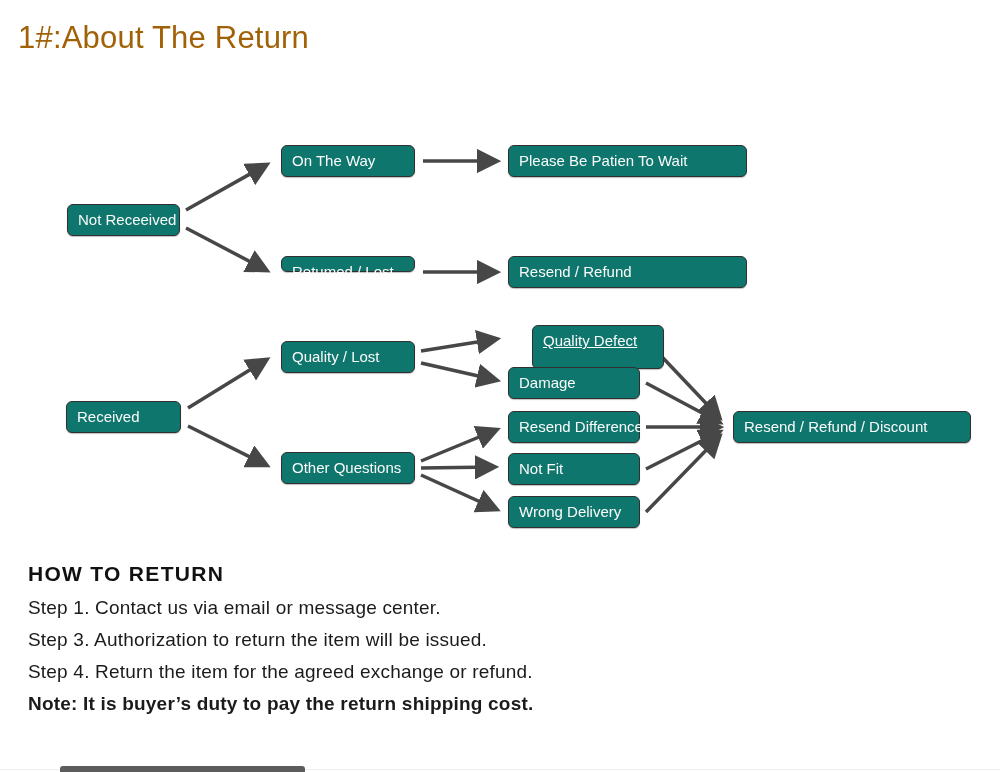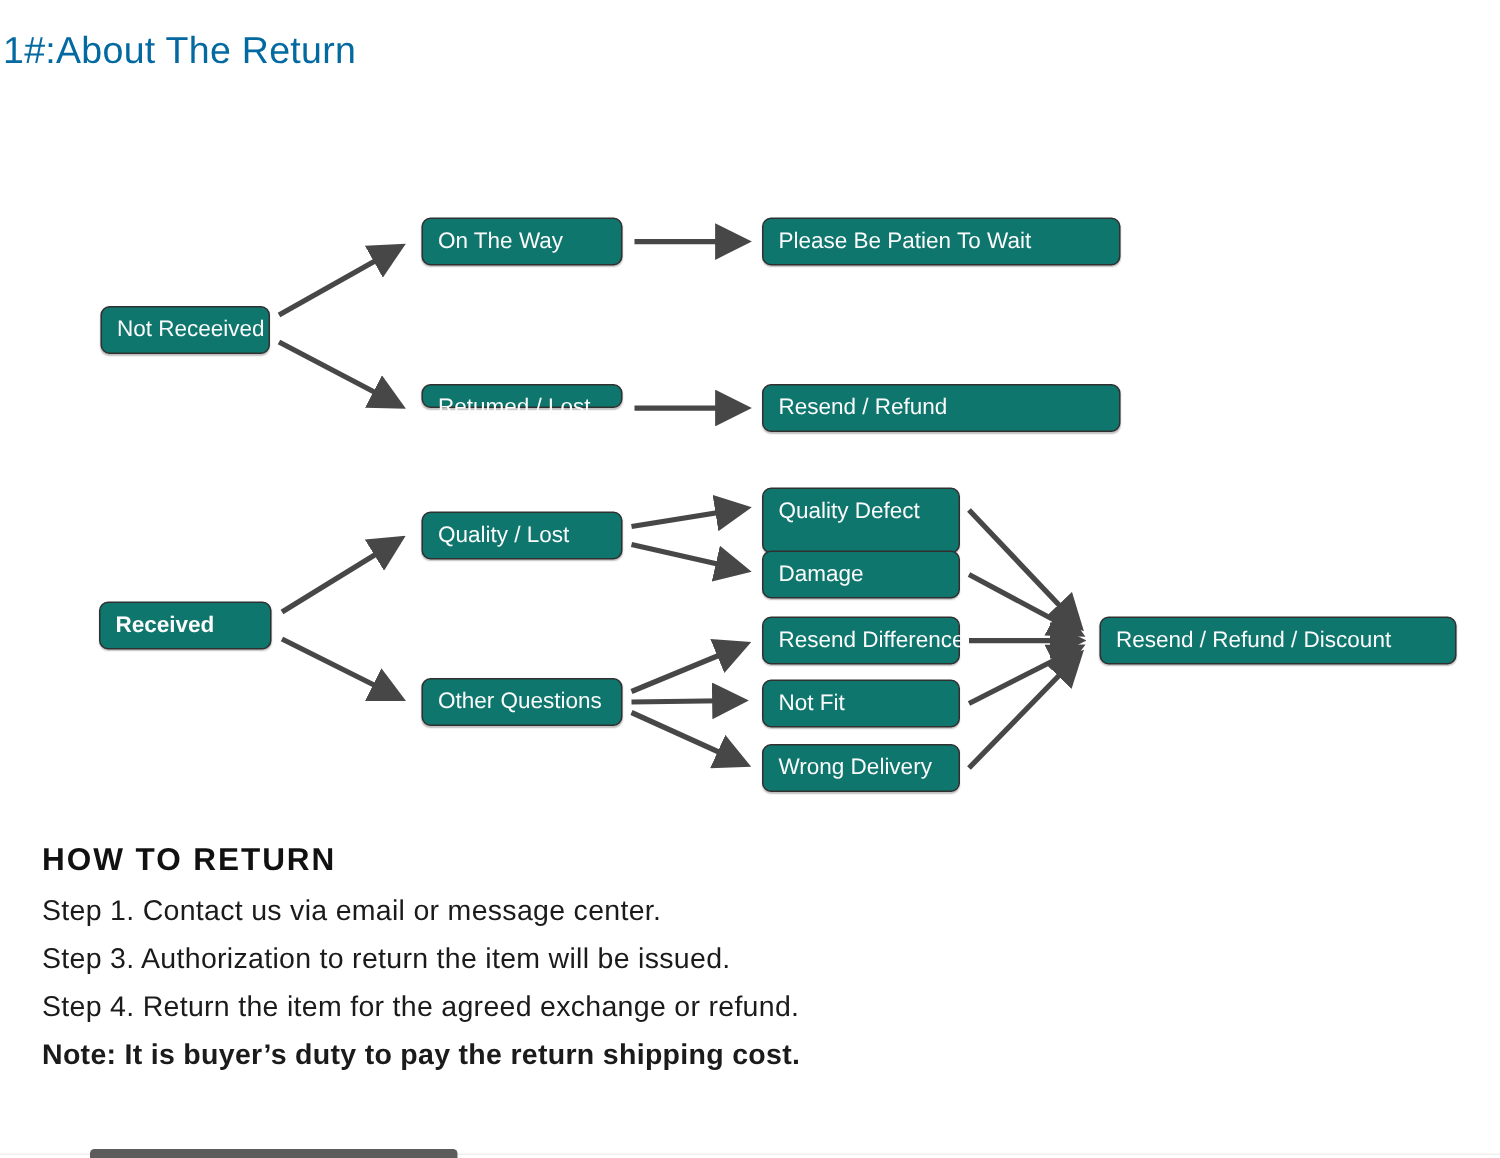--- a/index.html
+++ b/index.html
@@ -10,26 +10,26 @@
   }
   .page {
     position: relative;
     width: 1000px;
     height: 772px;
     background: #ffffff;
     overflow: hidden;
   }
   .page-title {
     position: absolute;
-    left: 2px;
+    left: 18px;
     top: 20px;
     margin: 0;
-    font-size: 25px;
+    font-size: 31px;
     font-weight: 500;
-    color: #0369a1;
+    color: #a16207;
     letter-spacing: 0.2px;
   }
   .flow-arrows {
     position: absolute;
     left: 0;
     top: 0;
     width: 1000px;
     height: 772px;
     pointer-events: none;
   }
@@ -118,23 +118,23 @@
         <line x1="646" y1="512" x2="719" y2="437" marker-end="url(#ah)"></line>
       </g>
   </svg>
 
   <div class="node" style="left: 67px; top: 204px; width: 113px; height: 32px;">Not Receeived</div>
   <div class="node" style="left: 281px; top: 145px; width: 134px; height: 32px;">On The Way</div>
   <div class="node" style="left: 508px; top: 145px; width: 239px; height: 32px;">Please Be Patien To Wait</div>
   <div class="node" style="left: 281px; top: 256px; width: 134px; height: 16px;">Retumed / Lost</div>
   <div class="node" style="left: 508px; top: 256px; width: 239px; height: 32px;">Resend / Refund</div>
   <div class="node" style="left: 281px; top: 341px; width: 134px; height: 32px;">Quality / Lost</div>
-  <div class="node" style="left: 66px; top: 401px; width: 115px; height: 32px; font-weight: bold;">Received</div>
+  <div class="node" style="left: 66px; top: 401px; width: 115px; height: 32px;">Received</div>
   <div class="node" style="left: 281px; top: 452px; width: 134px; height: 32px;">Other Questions</div>
-  <div class="node" style="left: 508px; top: 325px; width: 132px; height: 44px;">Quality Defect</div>
+  <div class="node" style="left: 532px; top: 325px; width: 132px; height: 44px; text-decoration: underline;">Quality Defect</div>
   <div class="node" style="left: 508px; top: 367px; width: 132px; height: 32px;">Damage</div>
   <div class="node" style="left: 508px; top: 411px; width: 132px; height: 32px;">Resend Difference</div>
   <div class="node" style="left: 508px; top: 453px; width: 132px; height: 32px;">Not Fit</div>
   <div class="node" style="left: 508px; top: 496px; width: 132px; height: 32px;">Wrong Delivery</div>
   <div class="node" style="left: 733px; top: 411px; width: 238px; height: 32px;">Resend / Refund / Discount</div>
 
   <div class="instructions">
     <h2>HOW TO RETURN</h2>
     <p>Step 1. Contact us via email or message center.</p>
     <p>Step 3. Authorization to return the item will be issued.</p>

